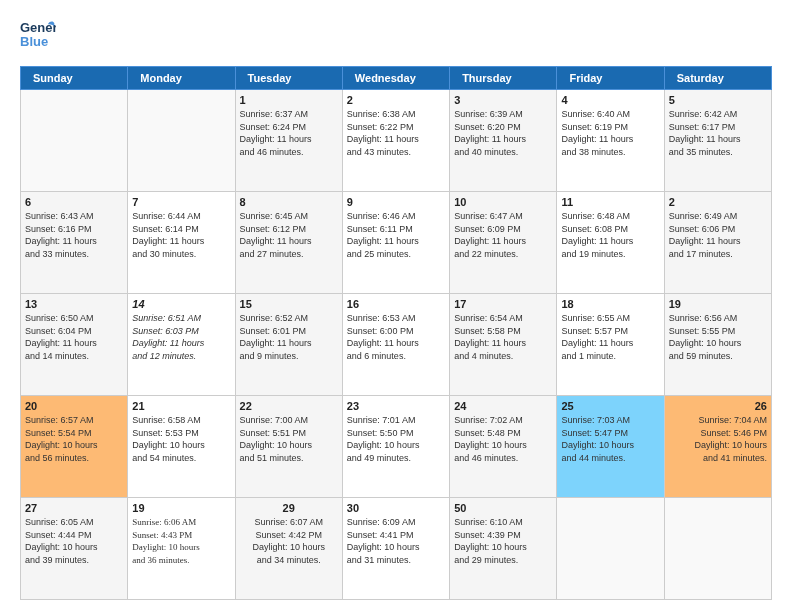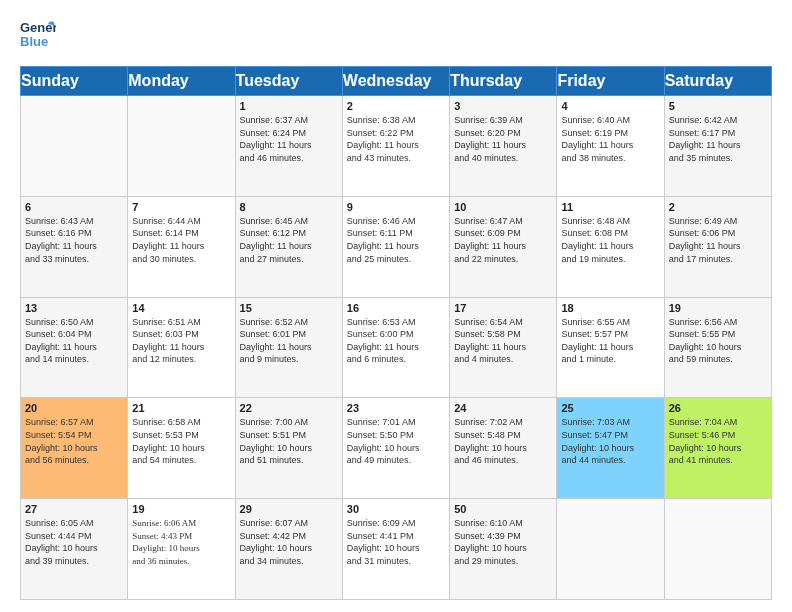--- a/index.html
+++ b/index.html
@@ -42,23 +42,23 @@
     }
     .calendar {
       flex: 1;
       border-collapse: collapse;
       width: 100%;
       table-layout: fixed;
     }
     .calendar thead tr th {
       background: #1a6ab1;
       color: #fff;
-      font-size: 16px;
+      font-size: 11px;
       font-weight: bold;
-      padding: 5px 0;
+      padding: 5px 12px;
       text-align: left;
       border: 1px solid #4a90d9;
     }
     .calendar tbody tr td {
       vertical-align: top;
       font-size: 9px;
       color: #333;
       padding: 4px 4px;
       border: 1px solid #ccc;
       height: 82px;
@@ -210,21 +210,21 @@
           </td>
         </tr>
         <tr>
           <td style="background: rgb(245, 245, 245);">
             <span class="day-num">13</span>
             <div class="day-info" style="white-space: pre-wrap;">Sunrise: 6:50 AM
 Sunset: 6:04 PM
 Daylight: 11 hours
 and 14 minutes.</div>
           </td>
-          <td style="background: rgb(255, 255, 255);">
+          <td style="background: rgb(255, 255, 255); font-style: italic;">
             <span class="day-num">14</span>
             <div class="day-info" style="white-space: pre-wrap;">Sunrise: 6:51 AM
 Sunset: 6:03 PM
 Daylight: 11 hours
 and 12 minutes.</div>
           </td>
           <td style="background: rgb(245, 245, 245);">
             <span class="day-num">15</span>
             <div class="day-info" style="white-space: pre-wrap;">Sunrise: 6:52 AM
 Sunset: 6:01 PM
@@ -296,21 +296,21 @@
 Daylight: 10 hours
 and 46 minutes.</div>
           </td>
           <td style="background: #7dd3fc;">
             <span class="day-num">25</span>
             <div class="day-info" style="white-space: pre-wrap;">Sunrise: 7:03 AM
 Sunset: 5:47 PM
 Daylight: 10 hours
 and 44 minutes.</div>
           </td>
-          <td style="background: #bef264;">
+          <td style="background: #fdba74; text-align: right;">
             <span class="day-num">26</span>
             <div class="day-info" style="white-space: pre-wrap;">Sunrise: 7:04 AM
 Sunset: 5:46 PM
 Daylight: 10 hours
 and 41 minutes.</div>
           </td>
         </tr>
         <tr>
           <td style="background: rgb(245, 245, 245);">
             <span class="day-num">27</span>
@@ -319,21 +319,21 @@
 Daylight: 10 hours
 and 39 minutes.</div>
           </td>
           <td style="background: rgb(255, 255, 255);">
             <span class="day-num">19</span>
             <div class="day-info" style="white-space: pre-wrap; font-family: Liberation Serif, serif;">Sunrise: 6:06 AM
 Sunset: 4:43 PM
 Daylight: 10 hours
 and 36 minutes.</div>
           </td>
-          <td style="background: rgb(245, 245, 245);">
+          <td style="background: rgb(245, 245, 245); text-align: center;">
             <span class="day-num">29</span>
             <div class="day-info" style="white-space: pre-wrap;">Sunrise: 6:07 AM
 Sunset: 4:42 PM
 Daylight: 10 hours
 and 34 minutes.</div>
           </td>
           <td style="background: rgb(255, 255, 255);">
             <span class="day-num">30</span>
             <div class="day-info" style="white-space: pre-wrap;">Sunrise: 6:09 AM
 Sunset: 4:41 PM

